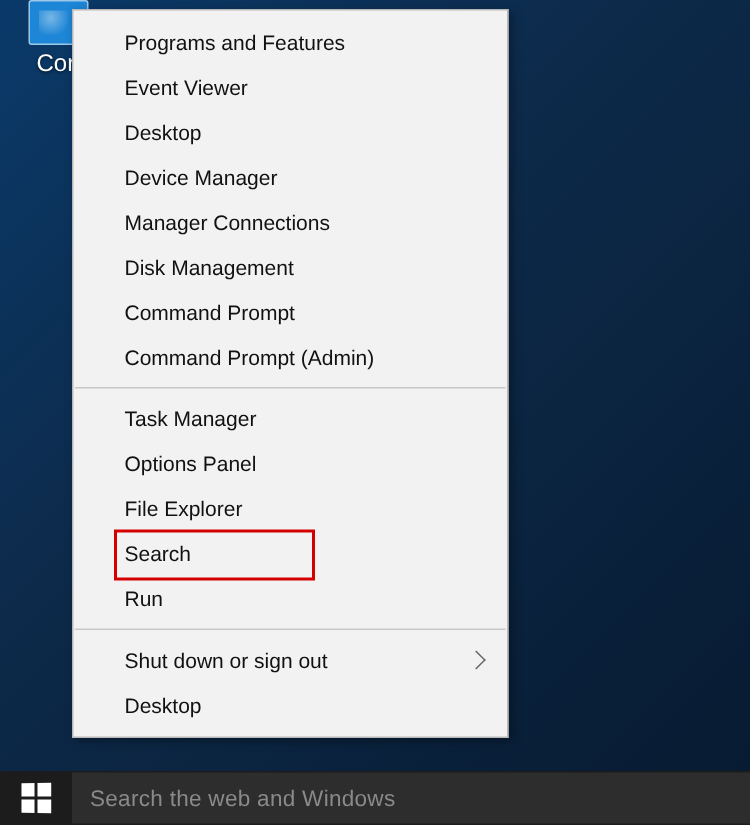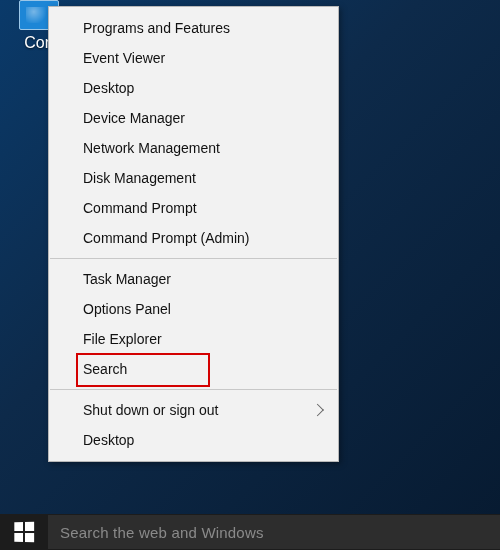--- a/index.html
+++ b/index.html
@@ -119,29 +119,30 @@
 <div class="desktop-icon">
   <div class="tile"></div>
   <div class="label">Con</div>
 </div>
 
 <div class="context-menu" id="context-menu">
     <div class="menu-item"><span>Programs and Features</span></div>
     <div class="menu-item"><span>Event Viewer</span></div>
     <div class="menu-item"><span>Desktop</span></div>
     <div class="menu-item"><span>Device Manager</span></div>
-    <div class="menu-item"><span>Network Management</span></div>
+    <div class="menu-item"><span>Manager Connections</span></div>
     <div class="menu-item"><span>Disk Management</span></div>
     <div class="menu-item"><span>Command Prompt</span></div>
     <div class="menu-item"><span>Command Prompt (Admin)</span></div>
     <div class="menu-sep"></div>
     <div class="menu-item"><span>Task Manager</span></div>
     <div class="menu-item"><span>Options Panel</span></div>
     <div class="menu-item"><span>File Explorer</span></div>
     <div class="menu-item"><span>Search</span></div>
+    <div class="menu-item"><span>Run</span></div>
     <div class="menu-sep"></div>
     <div class="menu-item has-sub"><span>Shut down or sign out</span></div>
     <div class="menu-item"><span>Desktop</span></div>
     <div class="highlight-box" style="left: 27px; top: 346px; width: 134px; height: 34px; border-color: rgb(212, 0, 0);"></div>
   </div>
 
 <div class="taskbar">
   <div class="start-btn">
     <div class="win-logo">
       <span></span>

